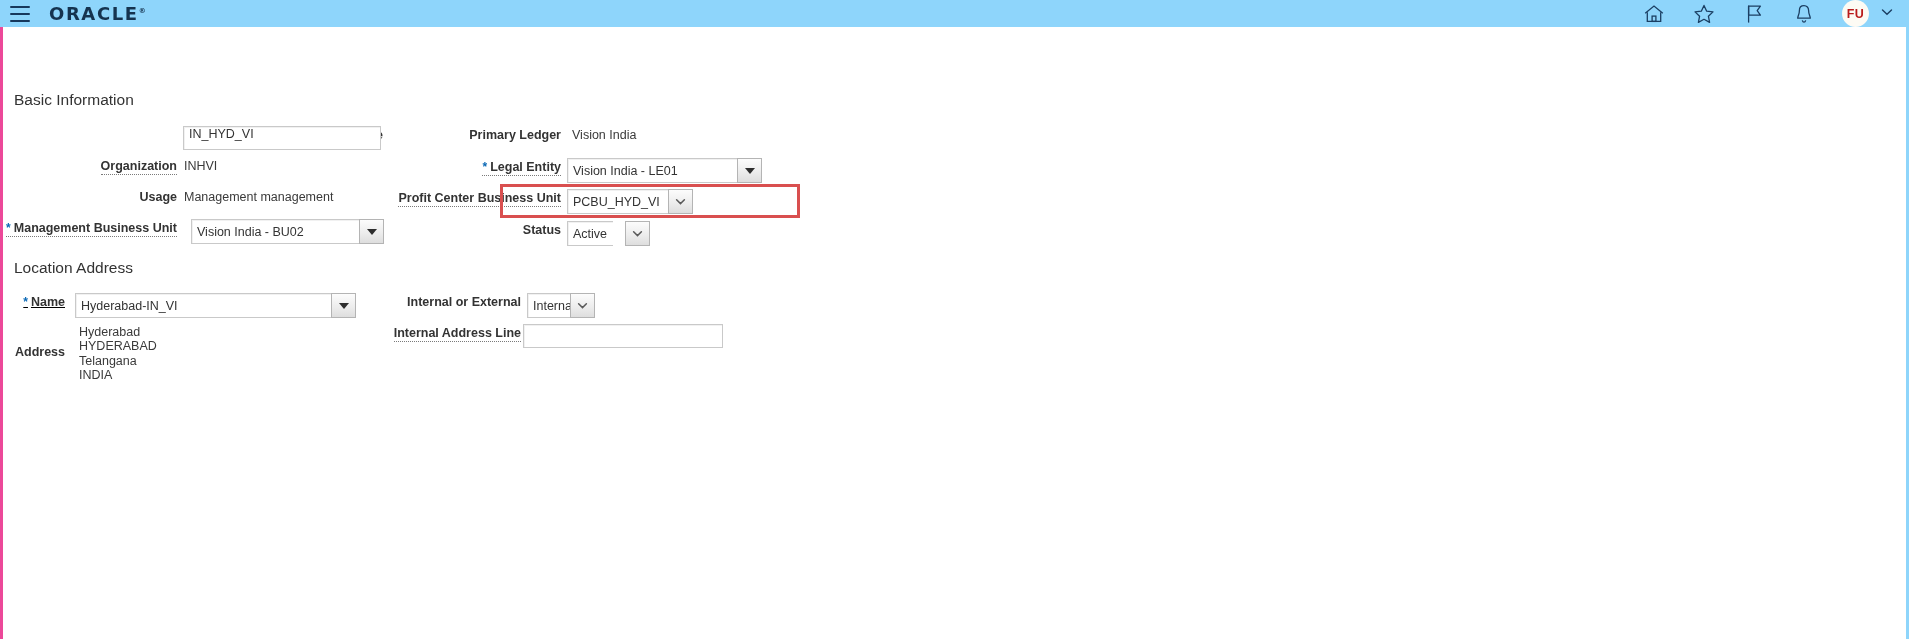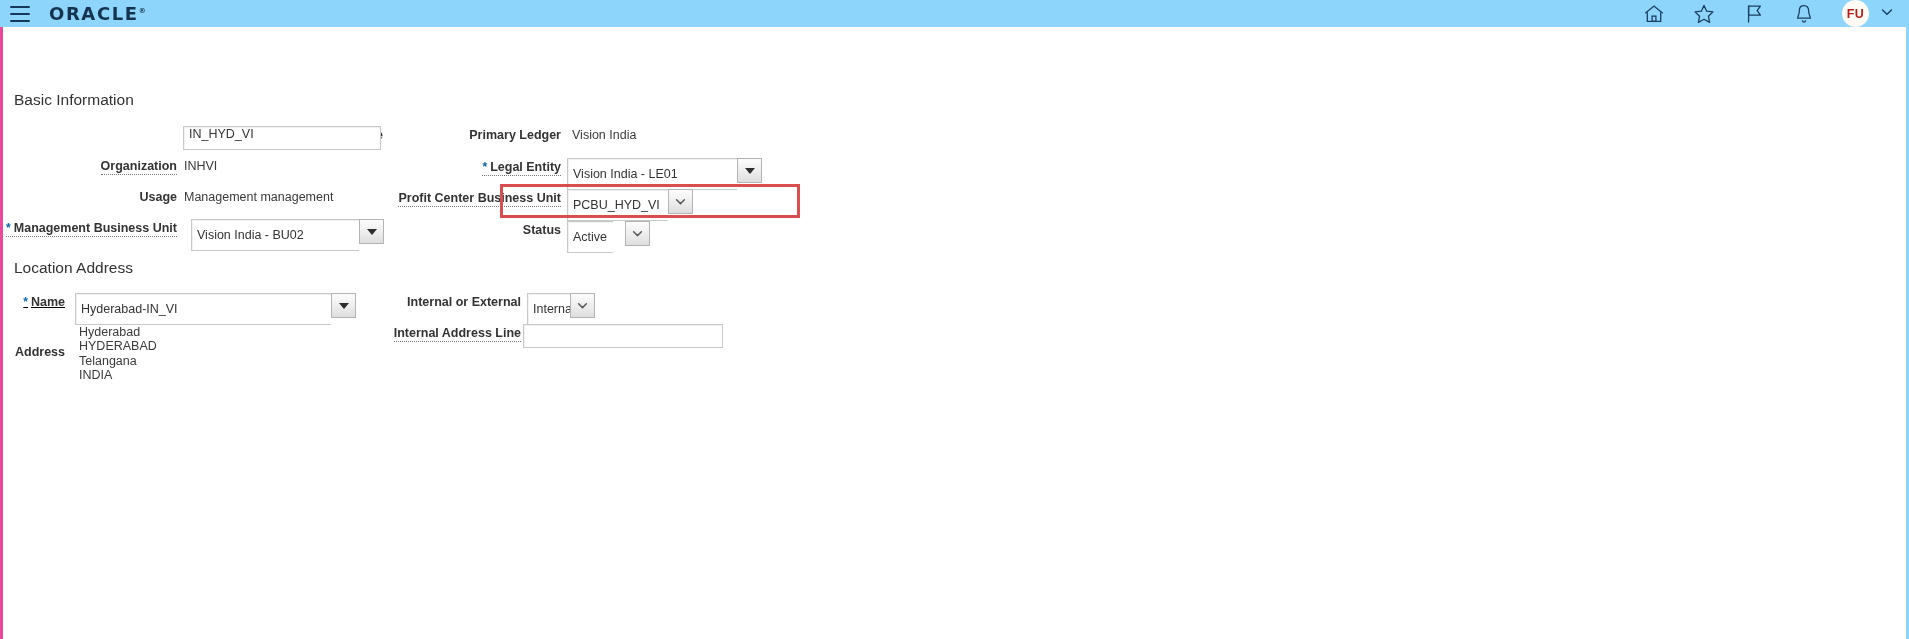--- a/index.html
+++ b/index.html
@@ -103,21 +103,21 @@
     font-size: 12.5px; color: #333; padding: 0 5px;
     display: flex; 
     font-family: "Liberation Sans", sans-serif;
   }
 
   
   .sel-wrap { display: flex; align-items: stretch; height: 25px; }
   .sel-text {
     background: #fff; border: 1px solid #c9c9c9; border-right: none;
     box-shadow: inset 1px 1px 0 rgba(0,0,0,.055);
-    font-size: 12.5px; color: #333; padding: 15px 5px;
+    font-size: 12.5px; color: #333; padding: 8px 5px;
     display: flex; align-items: center; white-space: nowrap;
   }
   .sel-btn {
     width: 25px; border: 1px solid #b4b4b4;
     background: linear-gradient(to bottom,#fcfcfc 0%,#ededed 55%,#dedede 100%);
     display: flex; align-items: center; justify-content: center; cursor: pointer;
   }
   .tri-down { width: 0; height: 0; border-left: 5px solid transparent; border-right: 5px solid transparent; border-top: 6px solid #2d2d2d; }
   .chev-down svg { display: block; }
 

